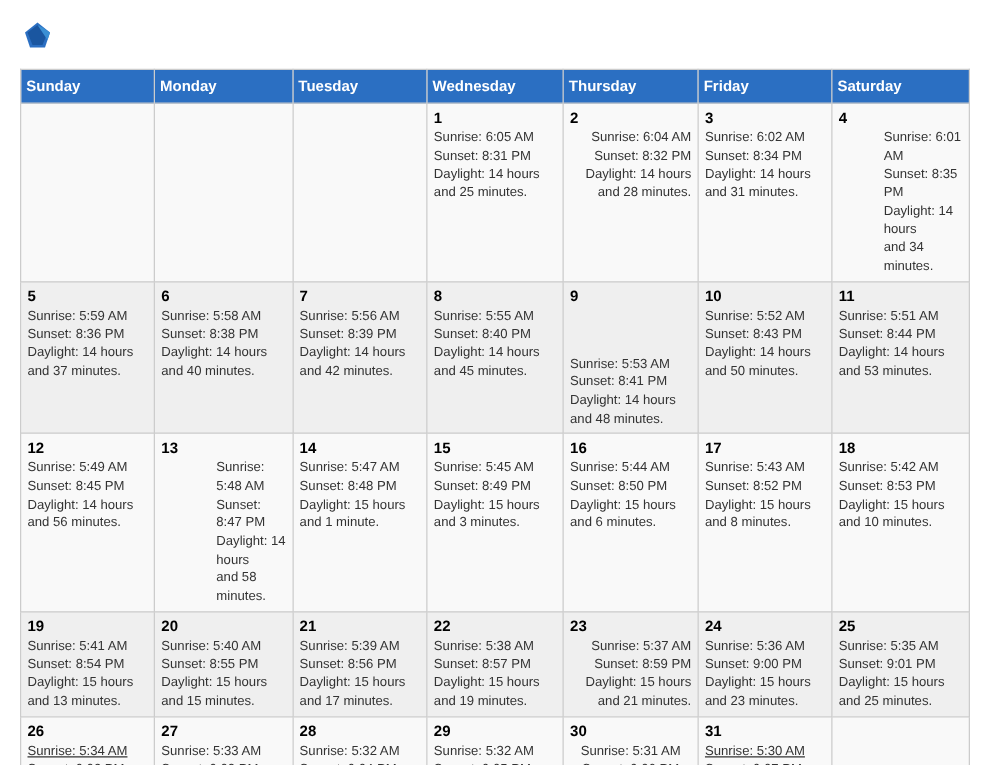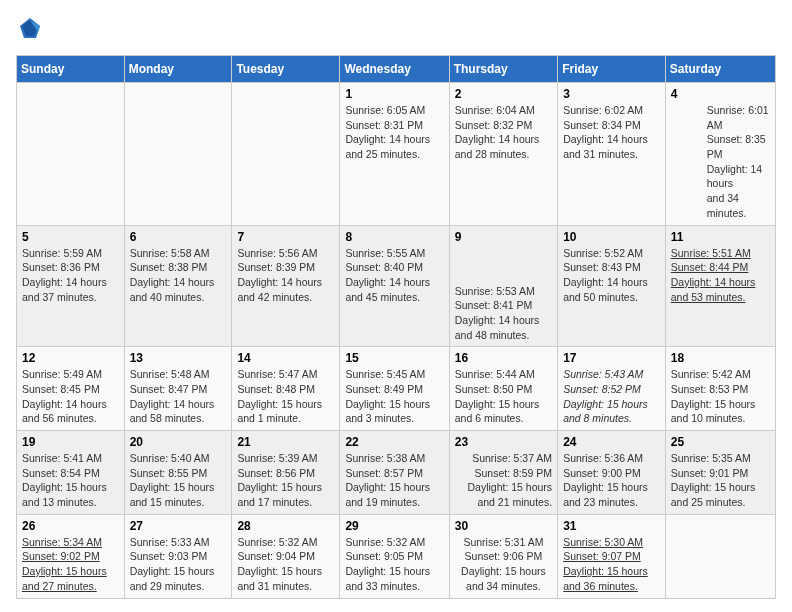--- a/index.html
+++ b/index.html
@@ -128,21 +128,21 @@
         <td class="empty-cell"></td>
         <td>
           <div class="day-number">1</div>
           <div class="day-detail" style="white-space: pre-line;">Sunrise: 6:05 AM
 Sunset: 8:31 PM
 Daylight: 14 hours
 and 25 minutes.</div>
         </td>
         <td>
           <div class="day-number">2</div>
-          <div class="day-detail" style="white-space: pre-line;">Sunrise: 6:04 AM
+          <div class="day-detail" style="white-space: pre-line; text-align: right;">Sunrise: 6:04 AM
 Sunset: 8:32 PM
 Daylight: 14 hours
 and 28 minutes.</div>
         </td>
         <td>
           <div class="day-number">3</div>
           <div class="day-detail" style="white-space: pre-line;">Sunrise: 6:02 AM
 Sunset: 8:34 PM
 Daylight: 14 hours
 and 31 minutes.</div>
@@ -193,37 +193,37 @@
         </td>
         <td>
           <div class="day-number">10</div>
           <div class="day-detail" style="white-space: pre-line;">Sunrise: 5:52 AM
 Sunset: 8:43 PM
 Daylight: 14 hours
 and 50 minutes.</div>
         </td>
         <td>
           <div class="day-number">11</div>
-          <div class="day-detail" style="white-space: pre-line; text-decoration: underline;">Sunrise: 5:51 AM
+          <div class="day-detail" style="white-space: pre-line;">Sunrise: 5:51 AM
 Sunset: 8:44 PM
 Daylight: 14 hours
 and 53 minutes.</div>
         </td>
       </tr>
       <tr>
         <td>
           <div class="day-number">12</div>
           <div class="day-detail" style="white-space: pre-line;">Sunrise: 5:49 AM
 Sunset: 8:45 PM
 Daylight: 14 hours
 and 56 minutes.</div>
         </td>
         <td>
           <div class="day-number">13</div>
-          <div class="day-detail" style="white-space: pre-line;">Sunrise: 5:48 AM
+          <div class="day-detail" style="white-space: pre-line; margin-left: 44px;">Sunrise: 5:48 AM
 Sunset: 8:47 PM
 Daylight: 14 hours
 and 58 minutes.</div>
         </td>
         <td>
           <div class="day-number">14</div>
           <div class="day-detail" style="white-space: pre-line;">Sunrise: 5:47 AM
 Sunset: 8:48 PM
 Daylight: 15 hours
 and 1 minute.</div>
@@ -237,21 +237,21 @@
         </td>
         <td>
           <div class="day-number">16</div>
           <div class="day-detail" style="white-space: pre-line;">Sunrise: 5:44 AM
 Sunset: 8:50 PM
 Daylight: 15 hours
 and 6 minutes.</div>
         </td>
         <td>
           <div class="day-number">17</div>
-          <div class="day-detail" style="white-space: pre-line; font-style: italic;">Sunrise: 5:43 AM
+          <div class="day-detail" style="white-space: pre-line;">Sunrise: 5:43 AM
 Sunset: 8:52 PM
 Daylight: 15 hours
 and 8 minutes.</div>
         </td>
         <td>
           <div class="day-number">18</div>
           <div class="day-detail" style="white-space: pre-line;">Sunrise: 5:42 AM
 Sunset: 8:53 PM
 Daylight: 15 hours
 and 10 minutes.</div>

